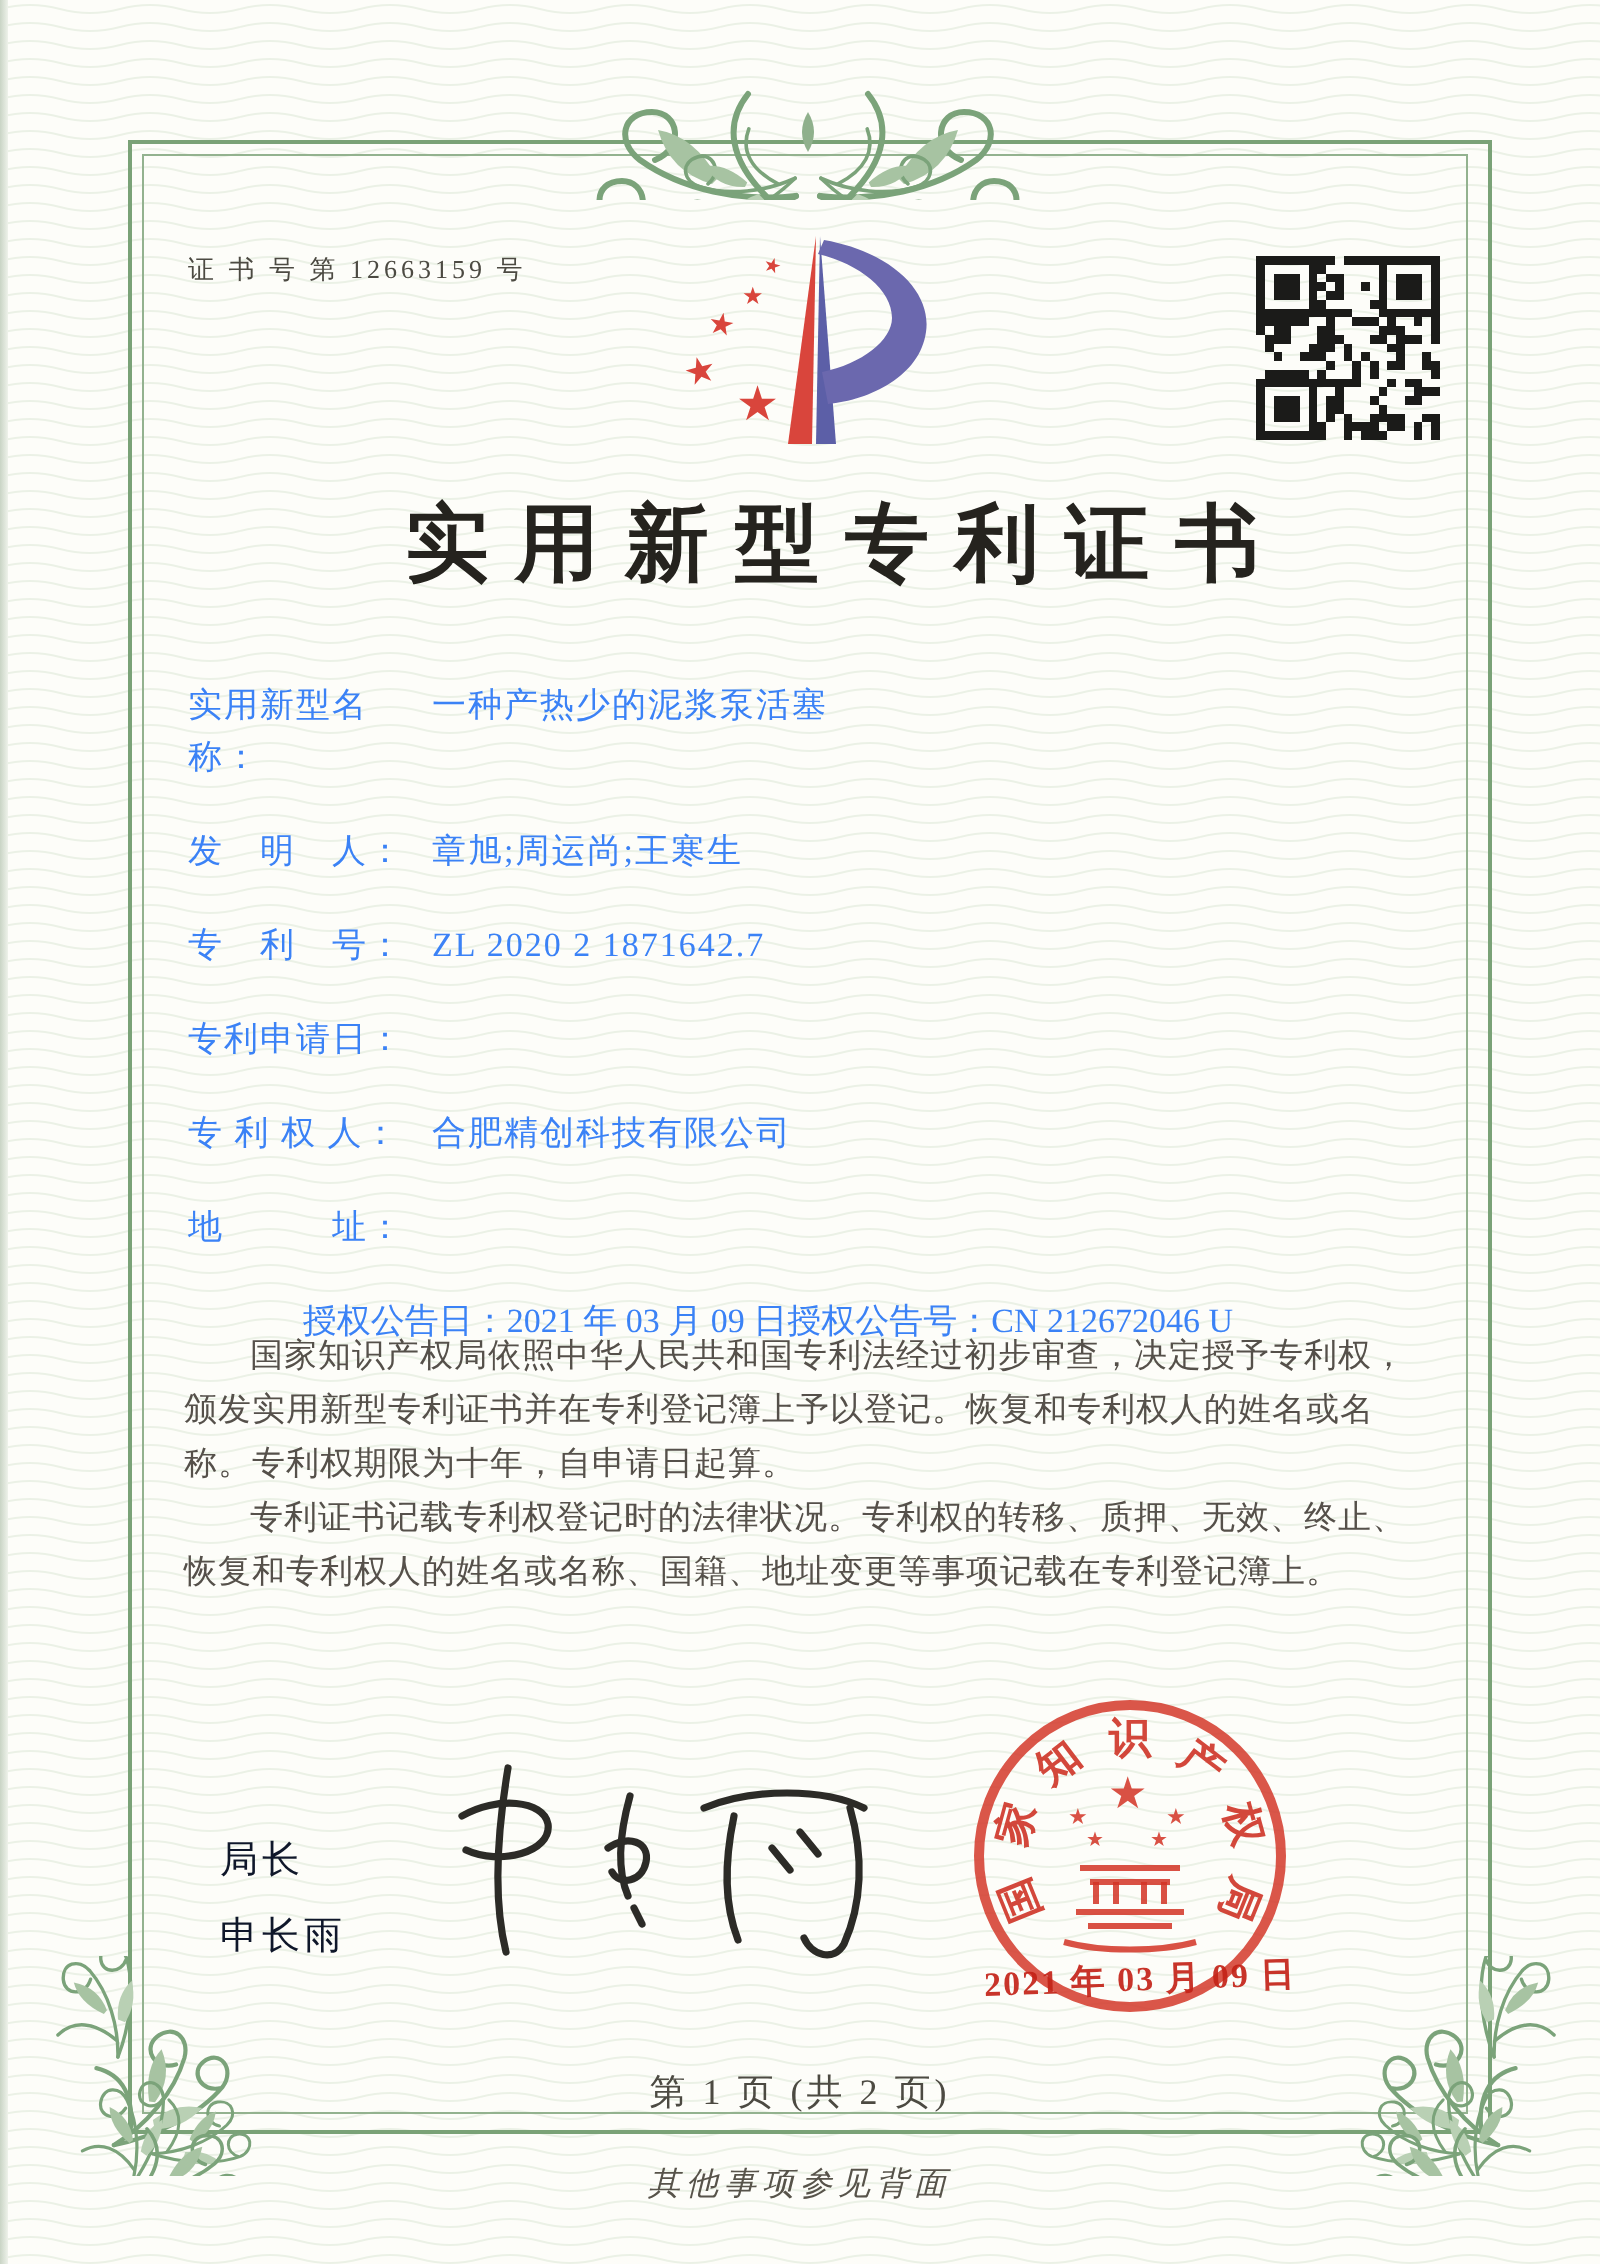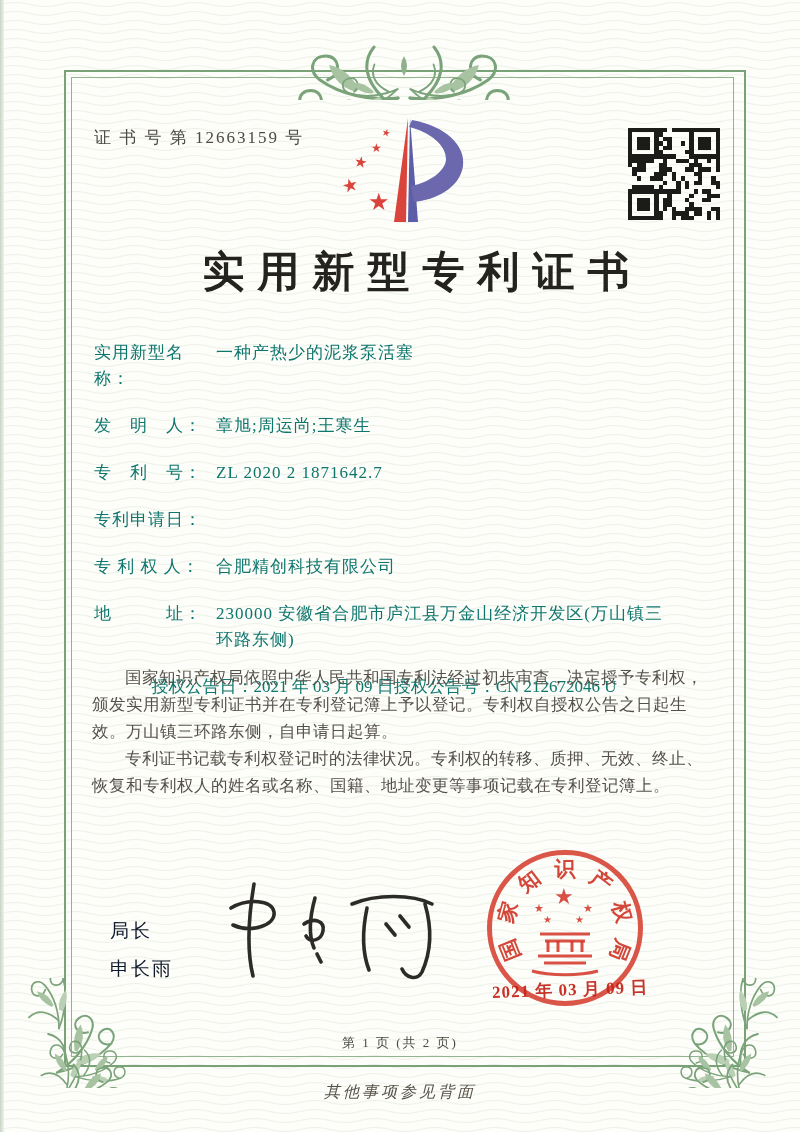--- a/index.html
+++ b/index.html
@@ -9,29 +9,29 @@
   .waves{position:absolute;left:0;top:0;z-index:0;}
   .edge-strip{position:absolute;left:0;top:0;width:4px;height:1132px;
       background:linear-gradient(to right,#c9d4c5,#eef2ea);z-index:1;}
   .frame-outer{position:absolute;left:64px;top:70px;width:678px;height:993px;
       border:2.5px solid #7aa277;z-index:1;}
   .frame-inner{position:absolute;left:71px;top:77px;width:661px;height:978px;
       border:1px solid #93b28f;z-index:1;}
   .orn{position:absolute;z-index:2;}
   .content{position:absolute;inset:0;z-index:3;}
 
-  .cert-no{position:absolute;left:94px;top:126px;font-size:17px;letter-spacing:2px;
+  .cert-no{position:absolute;left:94px;top:126px;font-size:13px;letter-spacing:2px;
       color:#4c4a42;}
   .logo{position:absolute;left:334px;top:110px;width:140px;height:122px;}
   .qr{position:absolute;left:628px;top:128px;width:92px;height:92px;}
 
   .title{position:absolute;left:16px;top:244px;width:100%;text-align:center;
       font-size:42px;font-weight:600;letter-spacing:13px;color:#25231e;text-indent:13px;}
 
-  .fields{position:absolute;left:94px;top:340px;width:580px;color:#0f766e;}
+  .fields{position:absolute;left:94px;top:340px;width:580px;color:#3b82f6;}
   .field-row{display:flex;margin-bottom:21px;font-size:17px;line-height:26px;}
   .field-label{flex:0 0 122px;letter-spacing:1px;}
   .field-value{flex:1;letter-spacing:1px;}
   .grant-row{display:flex;font-size:17px;line-height:26px;margin-top:1px;justify-content:center;}
   .grant-right{}
 
   .paras{position:absolute;left:92px;top:664px;width:620px;color:#55504a;}
   .paras p{margin:0;font-size:16.5px;line-height:1.64;text-indent:2em;
       letter-spacing:0.5px;}
 
@@ -43,21 +43,21 @@
   .seal-ring{position:absolute;inset:0;border:5px solid rgba(212,56,42,.85);
       border-radius:50%;}
   .seal-char{position:absolute;width:22px;height:22px;font-size:21px;font-weight:700;
       color:rgba(205,45,32,.88);text-align:center;line-height:22px;}
   .seal-emblem{position:absolute;left:33px;top:28px;}
   .seal-date{position:absolute;left:492px;top:978px;width:170px;font-size:17px;
       color:rgba(195,35,24,.92);letter-spacing:1px;transform:rotate(-2deg);
       font-weight:600;white-space:nowrap;}
 
   .page-num{position:absolute;left:0;top:1034px;width:100%;text-align:center;
-      font-size:13px;color:#4c4a42;letter-spacing:2px;}
+      font-size:18px;color:#4c4a42;letter-spacing:2px;}
   .back-note{position:absolute;left:0;top:1082px;width:100%;text-align:center;
       font-size:16px;color:#57534a;letter-spacing:3px;font-style:italic;}
 </style>
 </head>
 <body>
 
 <div class="page">
 
   <svg class="waves" width="800" height="1132">
     <defs>
@@ -284,32 +284,31 @@
       </div>
       <div class="field-row">
         <span class="field-label">专利申请日：</span>
       </div>
       <div class="field-row">
         <span class="field-label">专 利 权 人：</span>
         <span class="field-value">合肥精创科技有限公司</span>
       </div>
       <div class="field-row">
         <span class="field-label">地　　　址：</span>
-        <span class="field-value">230000 安徽省合肥市庐江县万金山经济开发区(万山镇三环路东侧)</span>
       </div>
       <div class="grant-row">
         <span>授权公告日：</span>
         <span>2021 年 03 月 09 日</span>
         <span class="grant-right">授权公告号：</span>
         <span>CN 212672046 U</span>
       </div>
     </div>
 
     <div class="paras">
-      <p>国家知识产权局依照中华人民共和国专利法经过初步审查，决定授予专利权，颁发实用新型专利证书并在专利登记簿上予以登记。专利权自授权公告之日起生效。万山镇三环路东侧，自申请日起算。</p>
+      <p>国家知识产权局依照中华人民共和国专利法经过初步审查，决定授予专利权，颁发实用新型专利证书并在专利登记簿上予以登记。恢复和专利权人的姓名或名称。专利权期限为十年，自申请日起算。</p>
       <p>专利证书记载专利权登记时的法律状况。专利权的转移、质押、无效、终止、恢复和专利权人的姓名或名称、国籍、地址变更等事项记载在专利登记簿上。</p>
     </div>
 
     <div class="signer">
       <div>局长</div>
       <div>申长雨</div>
     </div>
 
     <svg class="signature" viewBox="0 0 230 120" fill="none" stroke="#2c2b27" stroke-width="3.6" stroke-linecap="round">
       <path d="M36,12 C31,42 28,76 35,104"></path>

